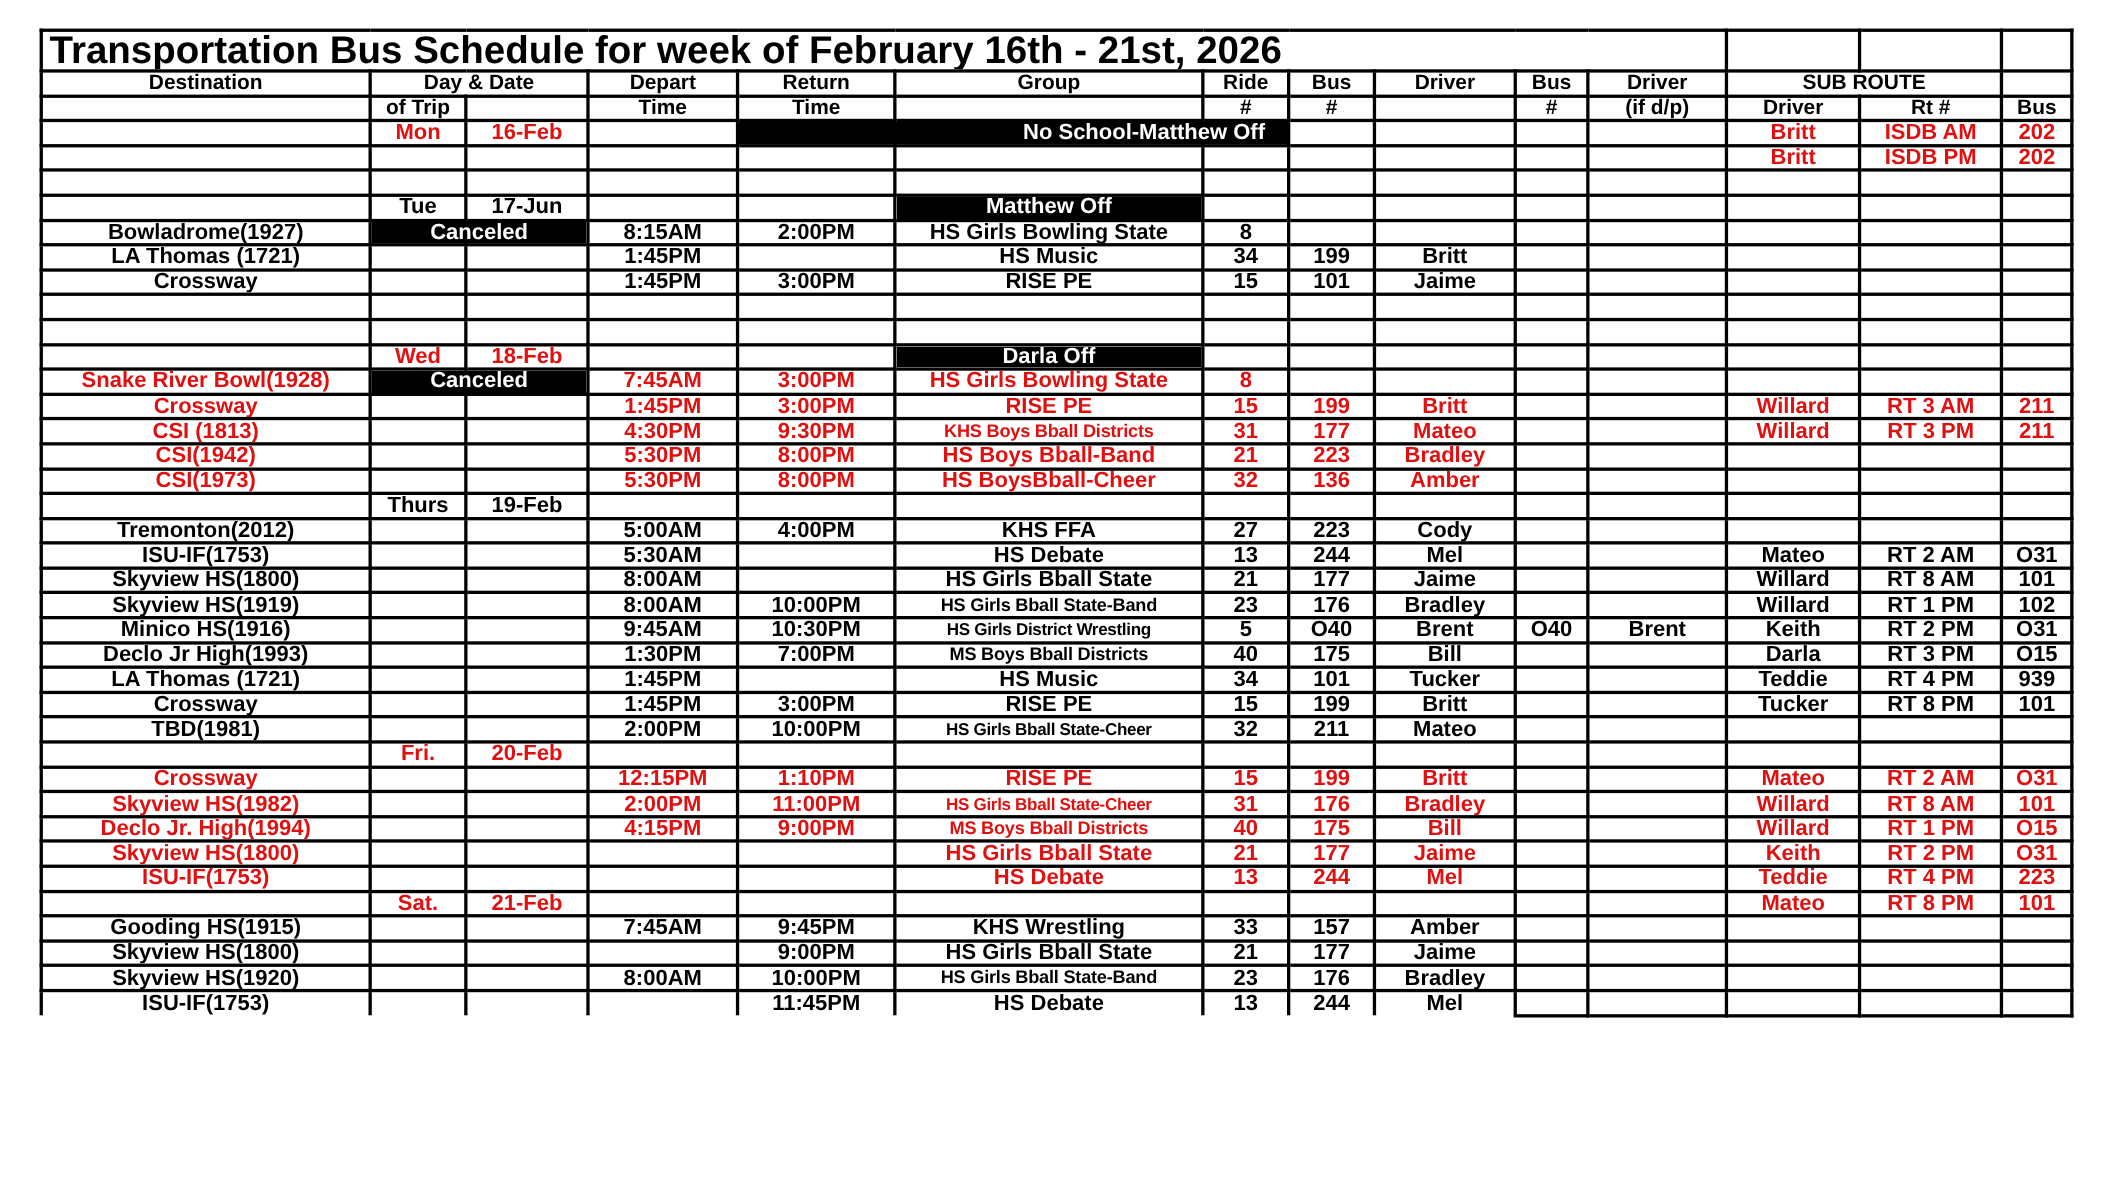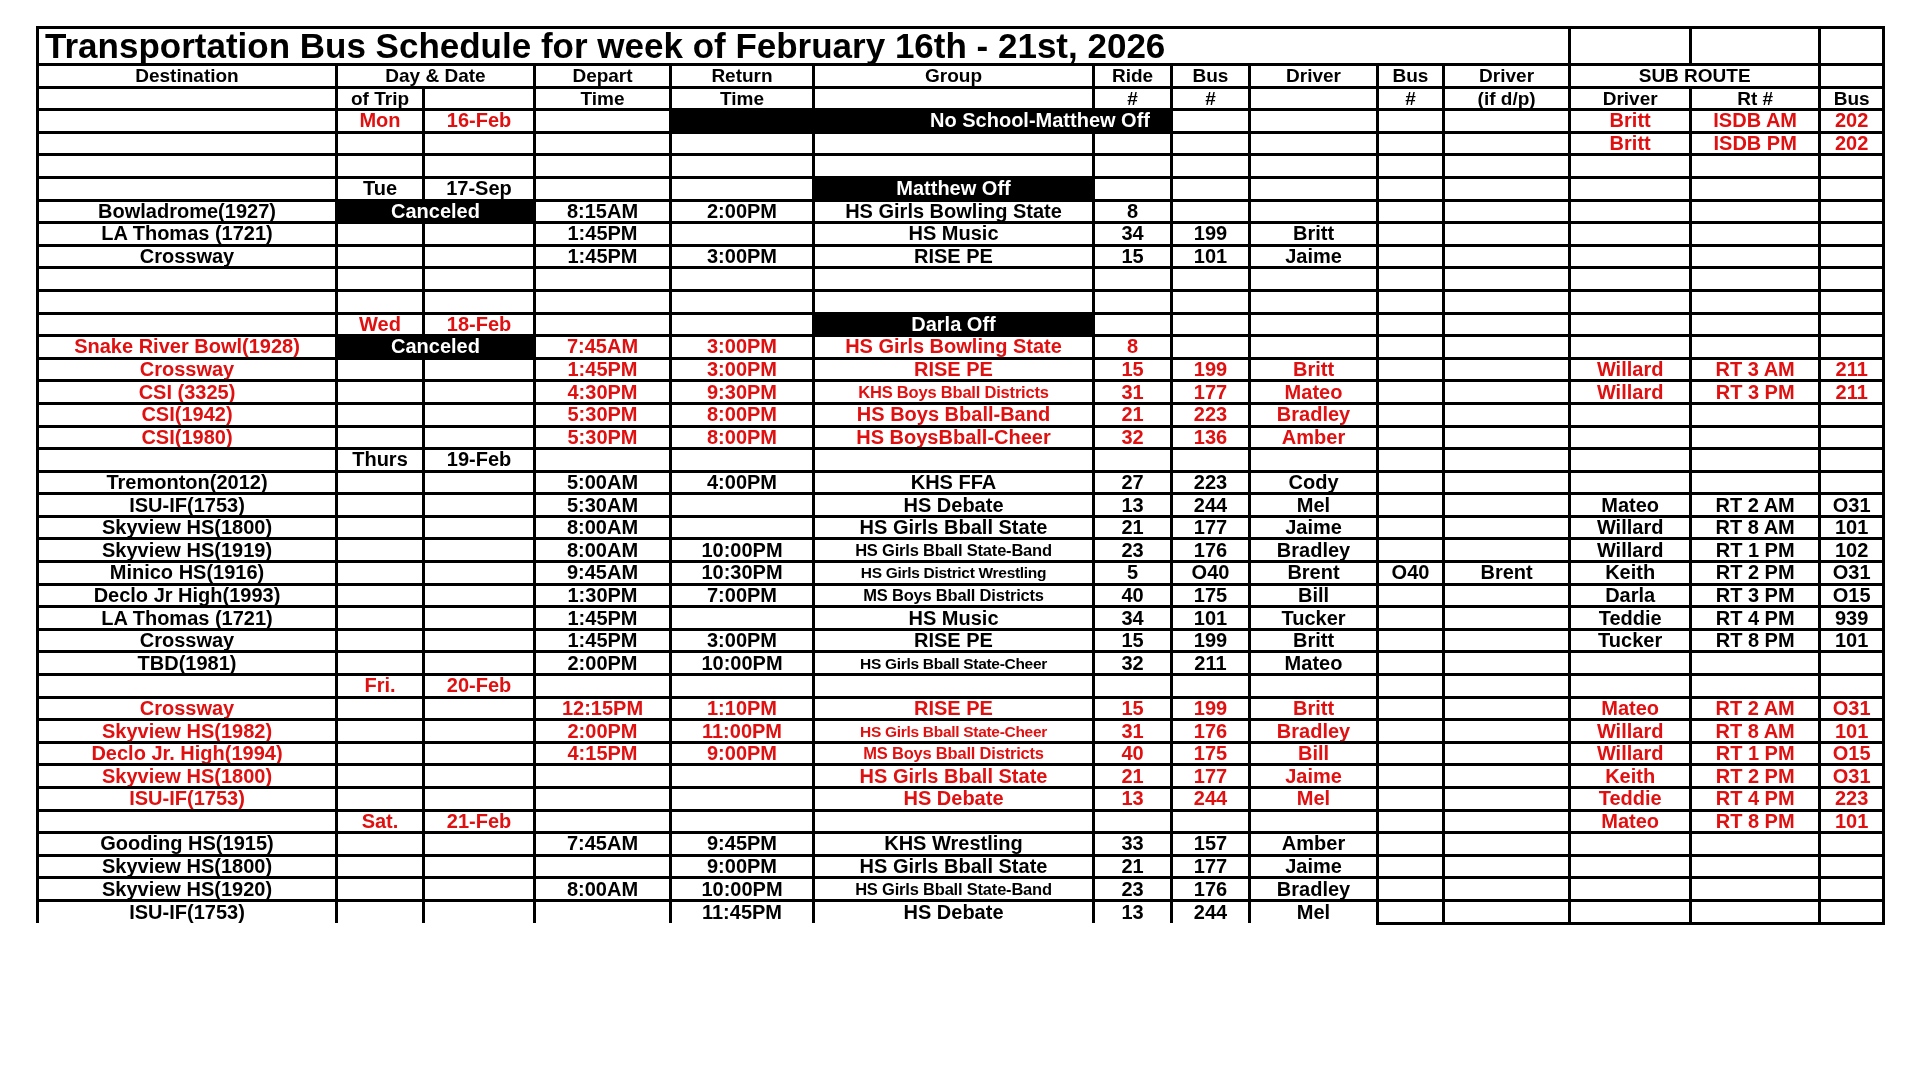--- a/index.html
+++ b/index.html
@@ -116,21 +116,21 @@
           <td class=""></td>
           <td class=""></td>
           <td class=""></td>
           <td class=""></td>
           <td class=""></td>
           <td class=""></td>
         </tr>
         <tr>
           <td class="l"></td>
           <td class="">Tue</td>
-          <td class="">17-Sep</td>
+          <td class="">17-Jun</td>
           <td class=""></td>
           <td class=""></td>
           <td class="black">Matthew Off</td>
           <td class=""></td>
           <td class=""></td>
           <td class=""></td>
           <td class=""></td>
           <td class=""></td>
           <td class=""></td>
           <td class=""></td>
@@ -256,21 +256,21 @@
           <td class="red">15</td>
           <td class="red">199</td>
           <td class="red">Britt</td>
           <td class="red"></td>
           <td class="red"></td>
           <td class="red">Willard</td>
           <td class="red">RT 3 AM</td>
           <td class="red">211</td>
         </tr>
         <tr>
-          <td class="l red">CSI (3325)</td>
+          <td class="l red">CSI (1813)</td>
           <td class="red"></td>
           <td class="red"></td>
           <td class="red">4:30PM</td>
           <td class="red">9:30PM</td>
           <td class="red small">KHS Boys Bball Districts</td>
           <td class="red">31</td>
           <td class="red">177</td>
           <td class="red">Mateo</td>
           <td class="red"></td>
           <td class="red"></td>
@@ -288,21 +288,21 @@
           <td class="red">21</td>
           <td class="red">223</td>
           <td class="red">Bradley</td>
           <td class="red"></td>
           <td class="red"></td>
           <td class="red"></td>
           <td class="red"></td>
           <td class="red"></td>
         </tr>
         <tr>
-          <td class="l red">CSI(1980)</td>
+          <td class="l red">CSI(1973)</td>
           <td class="red"></td>
           <td class="red"></td>
           <td class="red">5:30PM</td>
           <td class="red">8:00PM</td>
           <td class="red">HS BoysBball-Cheer</td>
           <td class="red">32</td>
           <td class="red">136</td>
           <td class="red">Amber</td>
           <td class="red"></td>
           <td class="red"></td>

